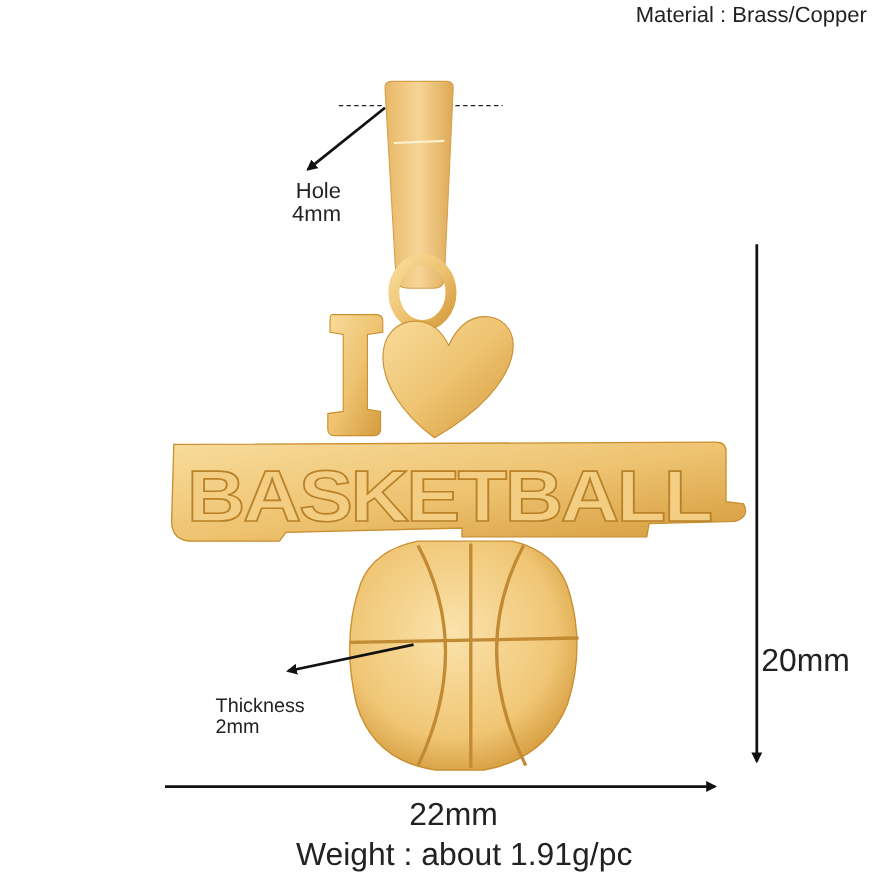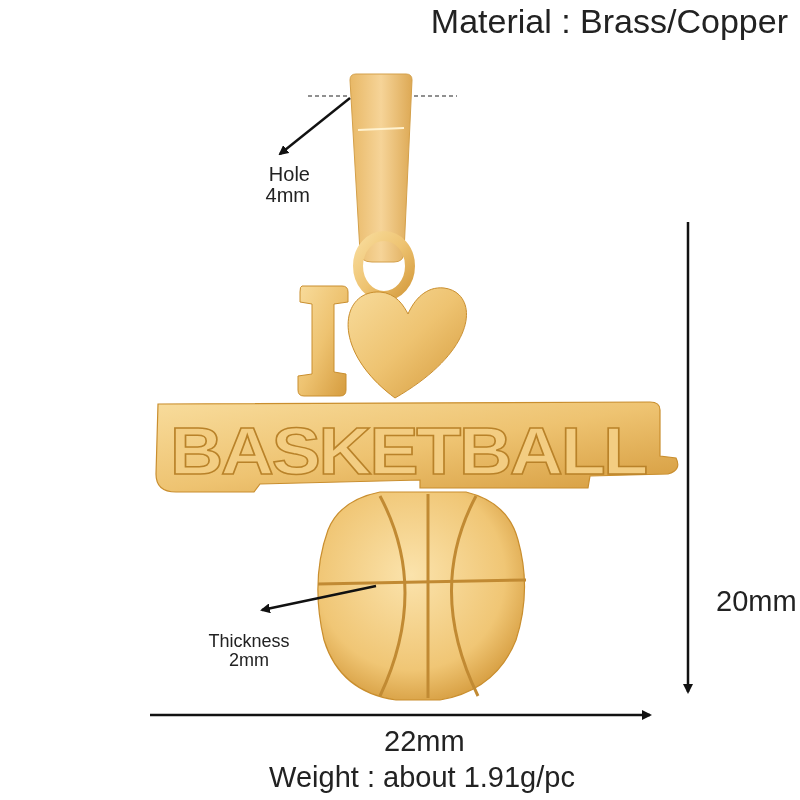--- a/index.html
+++ b/index.html
@@ -1,23 +1,23 @@
 <!DOCTYPE html>
 <html><head>
 <meta charset="utf-8">
 <style>
   html, body { margin: 0; padding: 0; background: #ffffff; }
   body { width: 800px; height: 800px; position: relative; overflow: hidden;
          font-family: "Liberation Sans", "DejaVu Sans", sans-serif; color: #222222; }
   .label { position: absolute; color: #222222; white-space: nowrap; line-height: 1.05; }
-  #material { right: 12px; top: 4px; font-size: 34px; }
+  #material { right: 12px; top: 4px; font-size: 20px; }
   #hole { left: 244px; top: 164px; font-size: 20px; text-align: right; width: 66px; }
-  #thick { left: 196px; top: 632px; font-size: 18px; text-align: center; width: 106px; }
-  #height-lbl { left: 692px; top: 586px; font-size: 29px; margin-left: 24px; }
-  #width-lbl { left: 372px; top: 726px; font-size: 29px; margin-left: 12px; }
+  #thick { left: 196px; top: 632px; font-size: 18px; text-align: left; width: 106px; }
+  #height-lbl { left: 692px; top: 586px; font-size: 29px; }
+  #width-lbl { left: 372px; top: 726px; font-size: 29px; }
   #weight { left: 0; width: 844px; top: 762px; font-size: 29px; text-align: center; }
   svg.main { position: absolute; left: 0; top: 0; }
 </style>
 </head>
 <body>
 
 <svg class="main" width="800" height="800" viewBox="0 0 800 800">
   <defs>
     <linearGradient id="gold" x1="0" y1="0" x2="1" y2="1">
       <stop offset="0" stop-color="#F8DC9C"></stop>

